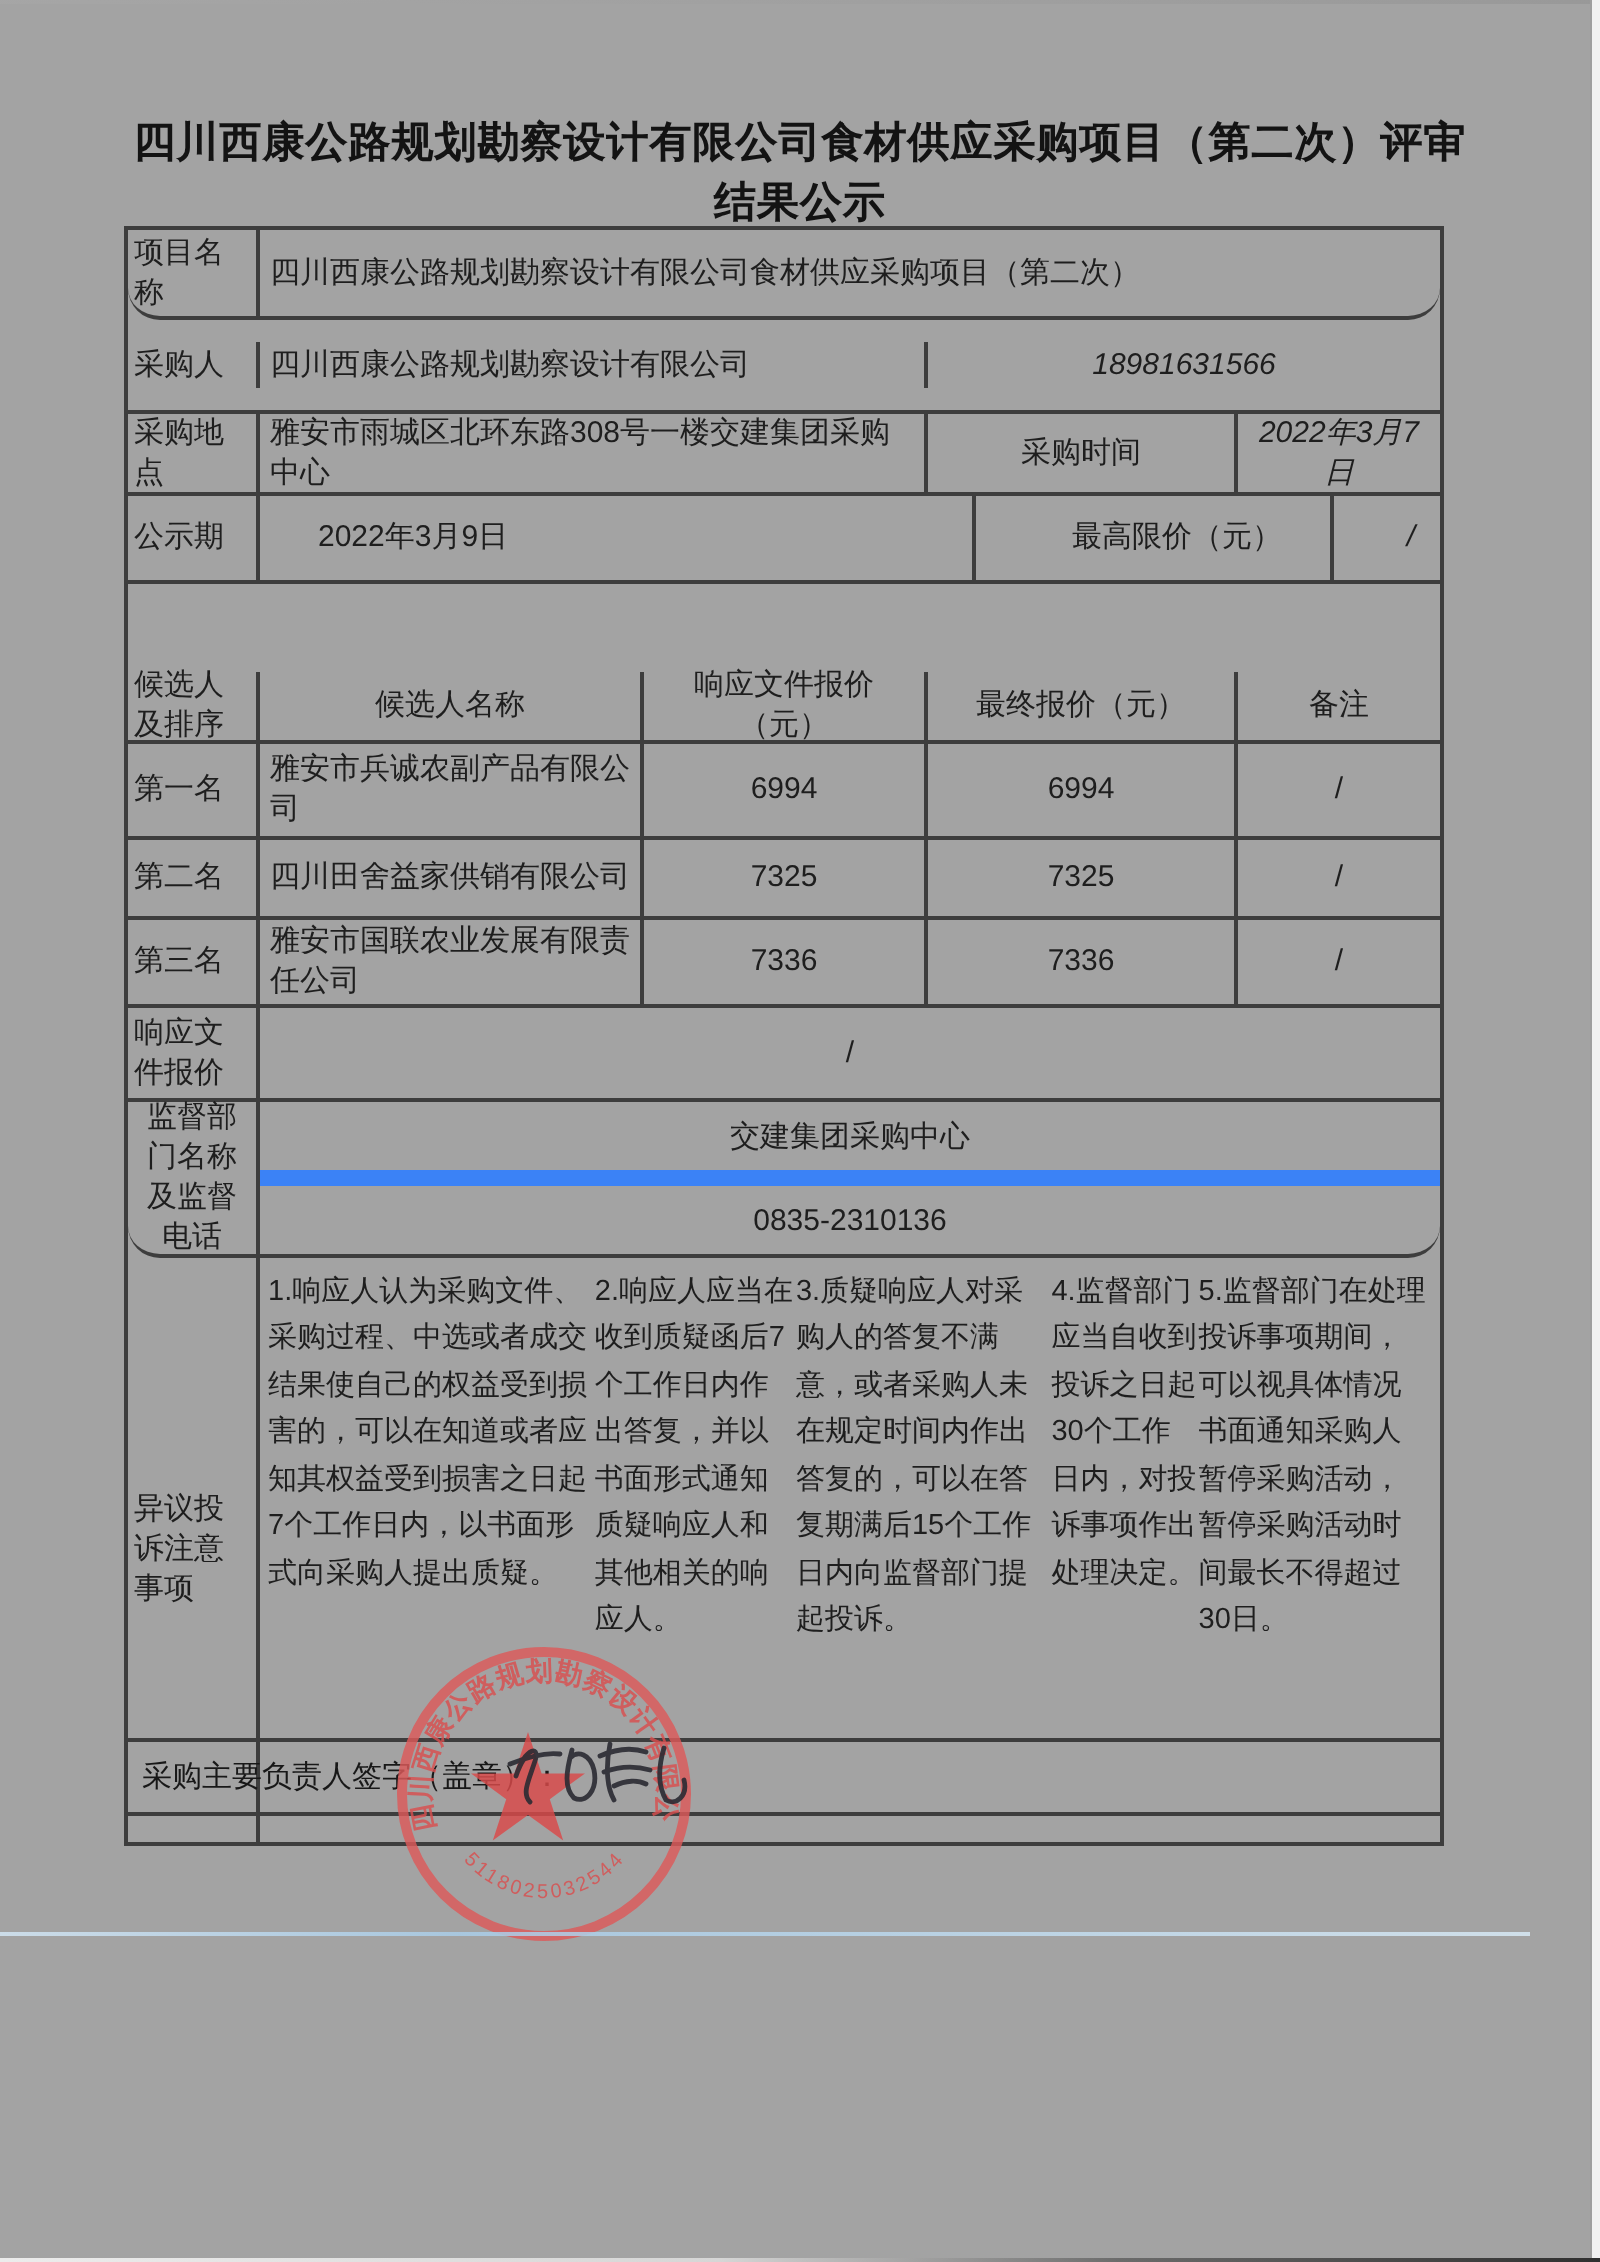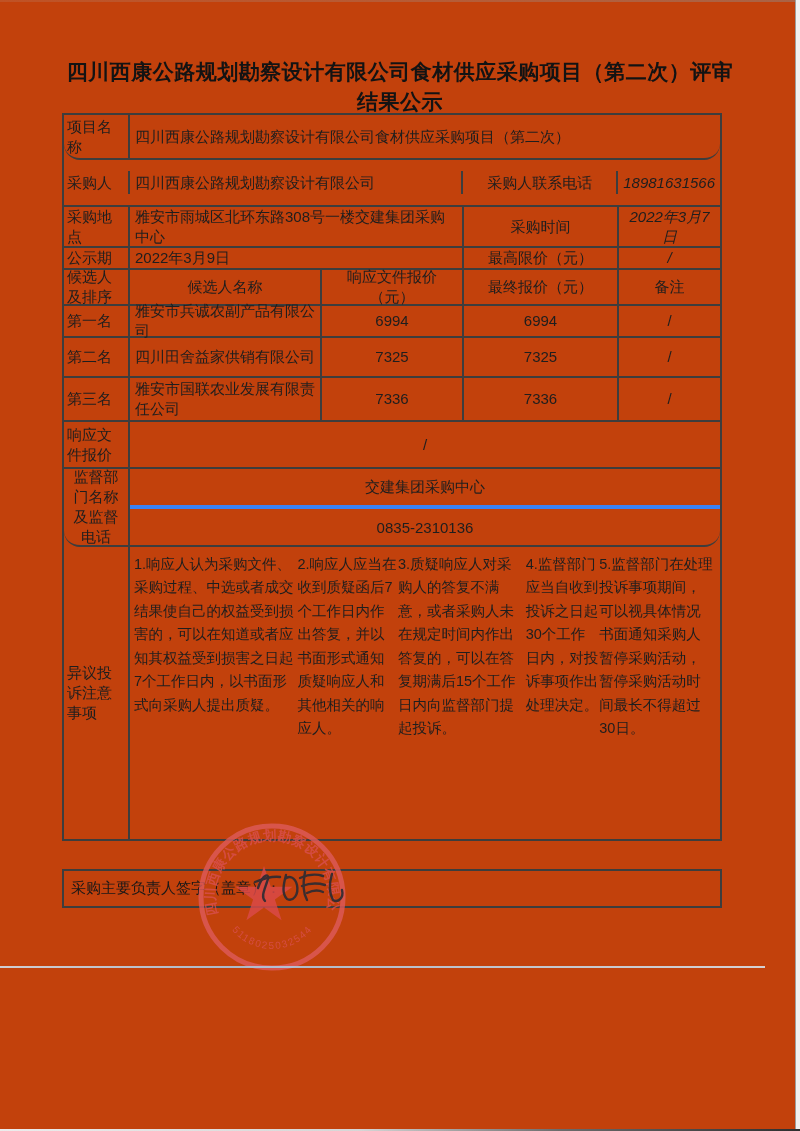--- a/index.html
+++ b/index.html
@@ -1,20 +1,20 @@
 <!DOCTYPE html>
 <html><head>
 <meta charset="utf-8">
 <style>
   * { margin:0; padding:0; box-sizing:border-box; }
   html,body { background:#ffffff; }
   body { font-family:"Liberation Sans","DejaVu Sans",sans-serif; color:#222; }
   .page {
     position:relative; width:800px; height:1131px; margin:0 auto;
-    background:#c2410c; overflow:hidden;
+    background:#a3a3a3; overflow:hidden;
   }
   
   .edge-top { position:absolute; left:0; top:0; width:100%; height:2px;
     background:linear-gradient(90deg, rgba(180,180,180,.15) 0%, rgba(150,150,150,.35) 70%, rgba(140,140,140,.45) 100%); }
   .edge-right { position:absolute; top:0; right:0; width:5px; height:100%;
     background:#f1f1f1; border-left:1.5px solid #9e9e9e; }
   .edge-bottom { position:absolute; left:0; bottom:0; width:100%; height:2.5px;
     background:linear-gradient(90deg,#ececec 0%,#d6d6d6 45%,#6b6b6b 70%,#2f2f2f 100%); }
   .scan-blue-line { position:absolute; left:0; top:966px; width:765px; height:1.5px;
     background:linear-gradient(90deg,#d3e6f4 0%,#a9cde8 30%,#bcd9ee 60%,#d8eaf6 100%); opacity:.85; }
@@ -39,26 +39,26 @@
   .c-val-wide { flex:1; }
   .c-val { width:334px; }
   .c-lab2 { width:155px; }
   .c-val2 { flex:1;font-style:italic; }
   .c-name { width:192px; }
   .c-doc { width:142px; }
   .c-final { width:155px; }
   .c-remark { flex:1; }
 
   .h-r1 { height:45px;border-radius:16px; } .h-r2 { height:47px;align-items:center; } .h-r3 { height:41px; }
-  .h-r4 { height:22px; } .h-r5 { height:36px; } .h-r6 { height:32px; }
+  .h-r4 { height:44px;gap:24px; } .h-r5 { height:36px;margin-top:44px; } .h-r6 { height:48px; }
   .h-r7 { height:40px; } .h-r8 { height:44px; } .h-r9 { height:47px; }
   .h-r10 { height:78px;border-radius:16px; } .h-r11 { height:292px; }
 
   .sup-stack { flex:1; display:flex; flex-direction:column; }
-  .sup-sub { flex:1; display:flex; align-items:center; justify-content:center; border-bottom:4px solid #3b82f6; }
+  .sup-sub { flex:1; display:flex; align-items:center; justify-content:center; border-bottom:8px solid #3b82f6; }
   .sup-sub:last-child { border-bottom:none; }
 
   .complaint-text { flex:1; display:flex; flex-direction:row; justify-content:center;
     padding:6px 6px 6px 4px; border-right:none; font-size:14.5px; line-height:1.62; }
   .complaint-text p { margin:0; }
 
   .sign-row {
     position:absolute; left:62px; top:869px; width:660px; height:39px;
     border:2px solid #3d3d3d; display:flex; align-items:center; padding-left:7px;
     font-size:15px; color:#181818; background:transparent;
@@ -77,21 +77,20 @@
   <div class="doc-table">
 
     <div class="t-row h-r1">
       <div class="cell c-label">项目名称</div>
       <div class="cell c-val-wide">四川西康公路规划勘察设计有限公司食材供应采购项目（第二次）</div>
     </div>
 
     <div class="t-row h-r2">
       <div class="cell c-label">采购人</div>
       <div class="cell c-val">四川西康公路规划勘察设计有限公司</div>
-      <div class="cell c-lab2 c-center">采购人联系电话</div>
       <div class="cell c-val2 c-center">18981631566</div>
     </div>
 
     <div class="t-row h-r3">
       <div class="cell c-label">采购地点</div>
       <div class="cell c-val">雅安市雨城区北环东路308号一楼交建集团采购中心</div>
       <div class="cell c-lab2 c-center">采购时间</div>
       <div class="cell c-val2 c-center">2022年3月7日</div>
     </div>
 

